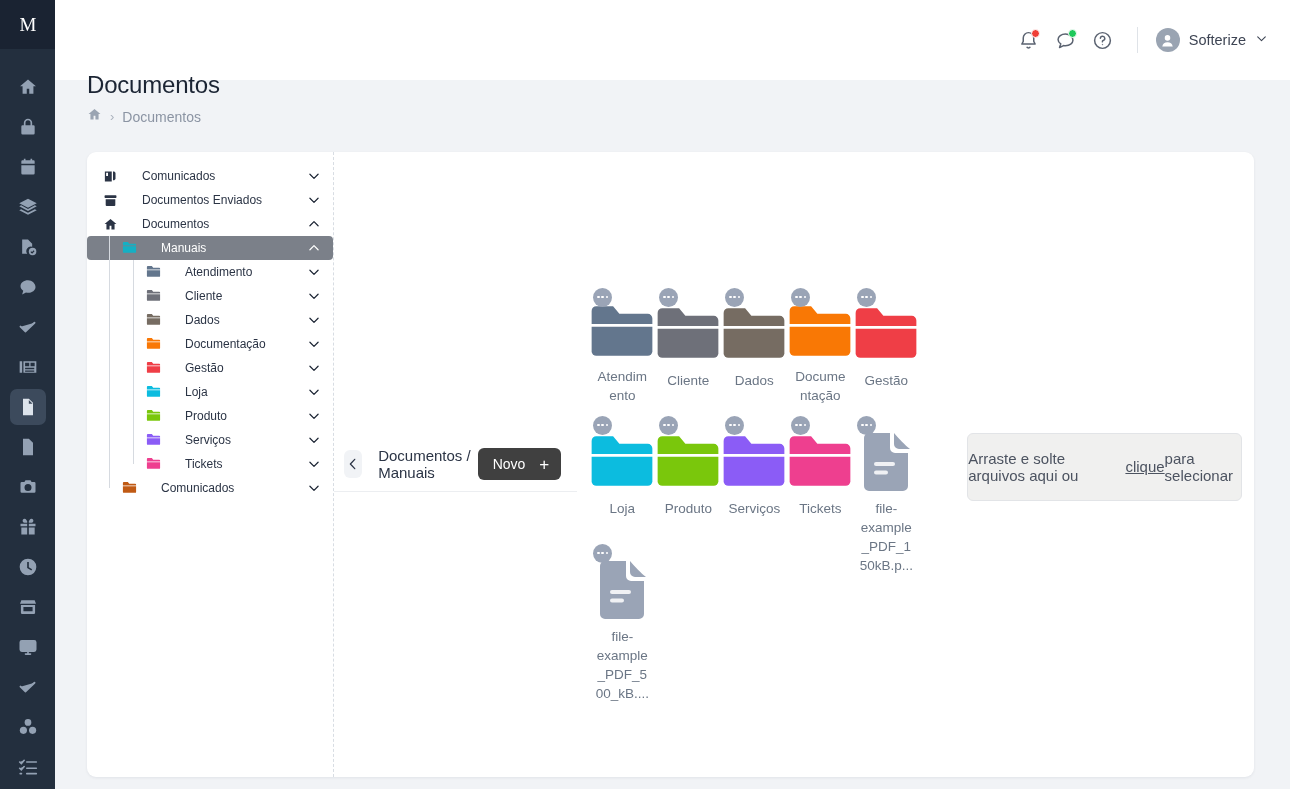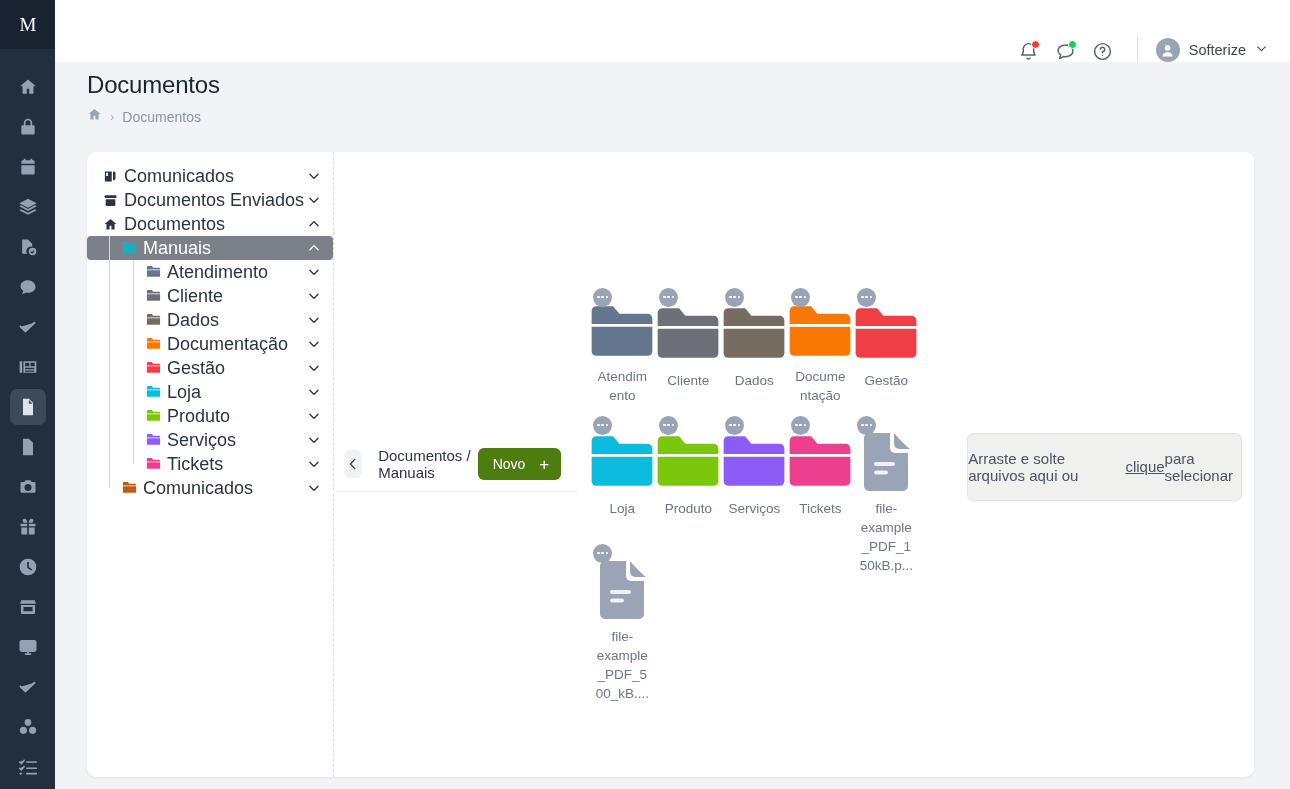--- a/index.html
+++ b/index.html
@@ -32,23 +32,23 @@
     display: flex; align-items: center; justify-content: center;
     border-radius: 7px; cursor: pointer;
   }
   .rail-item svg { fill: #93a1b3; }
   .rail-item.active { background: #3c4a5c; }
   .rail-item.active svg { fill: #dce3eb; }
 
   
   .topbar {
     position: absolute; left: 55px; top: 0;
-    width: 1235px; height: 62px;
+    width: 1235px; height: 80px;
     background: #ffffff;
-    display: flex; align-items: flex-end; justify-content: flex-end;
+    display: flex; align-items: center; justify-content: flex-end;
     padding-right: 22px;
   }
   .tb-icon { position: relative; margin-left: 16px; cursor: pointer; display:flex; align-items:center; }
   .tb-icon svg { stroke: #5a6270; fill: none; stroke-width: 1.7; }
   .dot {
     position: absolute; width: 9px; height: 9px; border-radius: 50%;
     top: -1px; right: -1px; border: 1.5px solid #fff;
   }
   .dot.red { background: #ef3e36; }
   .dot.green { background: #1ec95b; }
@@ -88,21 +88,21 @@
     border-right: 1px dashed #d8dde3;
     flex: 0 0 247px;
   }
   .tree-row {
     display: flex; align-items: center; height: 24px;
     padding-right: 12px; cursor: pointer; position: relative;
     margin-bottom: 0;
   }
   .tree-row .t-ico { width: 20px; display: flex; align-items: center; justify-content: center; flex: 0 0 20px; }
   .tree-row .t-label {
-    font-size: 18px; color: #2b3445; margin-left: 4px;
+    font-size: 12px; color: #2b3445; margin-left: 22px;
     white-space: nowrap; overflow: hidden; text-overflow: ellipsis; flex: 1;
   }
   .tree-row .t-chev { margin-left: auto; display: flex; }
   .tree-row .t-chev svg { stroke: #1b2433; fill: none; stroke-width: 2.1; }
   .tree-row.sel { background: #7b8089; border-radius: 4px; }
   .tree-row.sel .t-label { color: #ffffff; }
   .tree-row.sel .t-chev svg { stroke: #ffffff; }
   .lvl0 { padding-left: 13px; }
   .lvl1 { padding-left: 32px; justify-content: space-between; }
   .lvl2 { padding-left: 56px; }
@@ -120,21 +120,21 @@
     height: 55px; display: flex; align-items: center;
     padding: 0 16px 0 10px; border-bottom: 1px solid #eceef1;
   }
   .back-btn {
     width: 28px; height: 28px; border-radius: 6px; background: #f1f3f6;
     display: flex; align-items: center; justify-content: center; cursor: pointer;
   }
   .back-btn svg { stroke: #2b3445; fill: none; stroke-width: 2.2; }
   .content-crumb { font-size: 15px; color: #2b3445; margin-left: 16px; }
   .btn-novo {
-    margin-left: auto; background: #4d7c0f; color: #fff;
+    margin-left: auto; background: #404040; color: #fff;
     border: none; border-radius: 6px; height: 32px; padding: 0 12px 0 15px;
     font-size: 14px; display: flex; align-items: center; cursor: pointer;
     font-family: "Liberation Sans", sans-serif;
   }
   .btn-novo .plus { margin-left: 14px; font-size: 17px; line-height: 1; }
 
   
   .grid-wrap { padding: 14px 12px 0 12px; flex: 1; }
   .grid {
     display: grid; grid-template-columns: repeat(5, 1fr);

